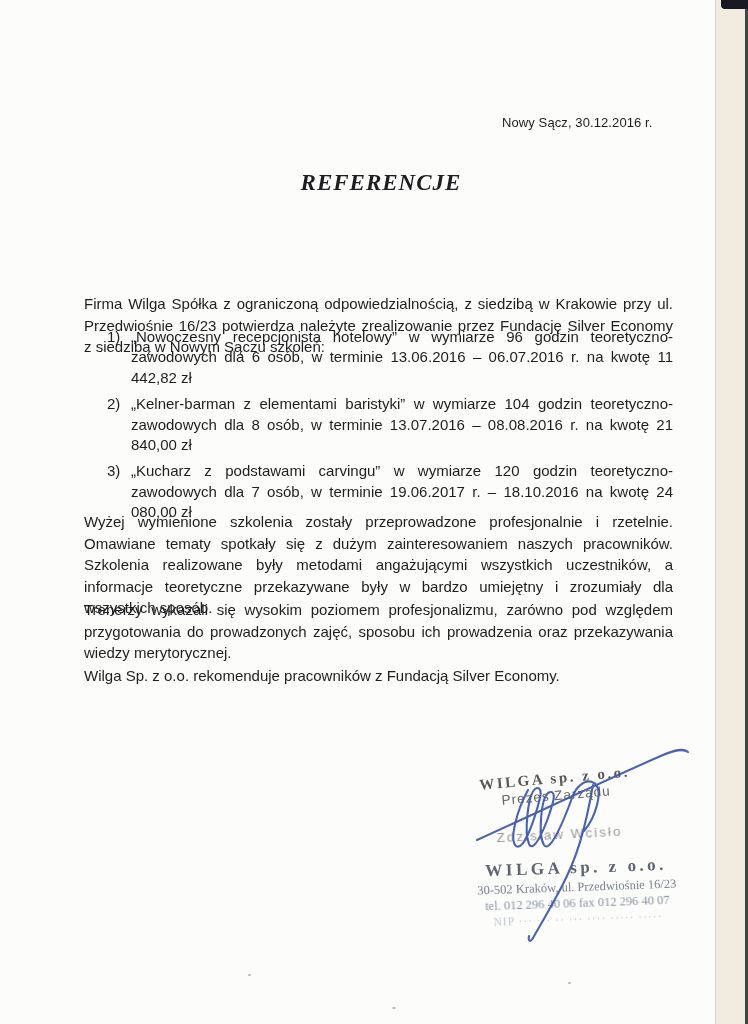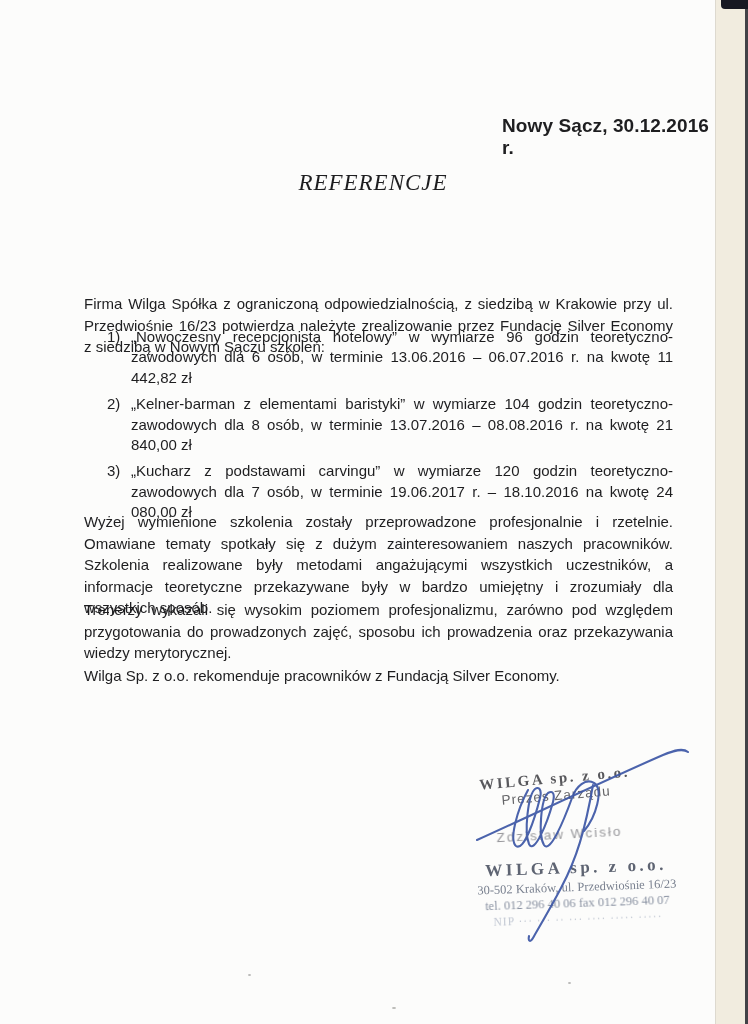--- a/index.html
+++ b/index.html
@@ -11,23 +11,23 @@
   }
   .page{position:absolute;left:0;top:0;width:716px;height:1024px;background:#fcfcfb;}
   
   .edge-strip{position:absolute;top:0;right:0;width:32px;height:1024px;
     background:#f1ecdf;border-left:1px solid #ddd9cf;}
   .edge-line{position:absolute;top:0;right:0;width:3px;height:1024px;background:#23242d;opacity:.85;}
   .corner-artifact{position:absolute;top:0;right:0;width:27px;height:9px;background:#171822;
     border-bottom-left-radius:4px;}
   .speck{position:absolute;background:#b9b9b6;border-radius:50%;}
 
-  .date{position:absolute;left:502px;top:115px;font-size:19px;letter-spacing:.1px;font-weight:bold;}
-  .title{position:absolute;left:8px;top:170px;width:730px;text-align:center;
-    font-family:"Liberation Serif", serif;font-weight:normal;font-style:italic;
+  .date{position:absolute;left:502px;top:115px;font-size:13px;letter-spacing:.1px;}
+  .title{position:absolute;left:16px;top:170px;width:730px;text-align:center;
+    font-family:"Liberation Serif", serif;font-weight:bold;font-style:italic;
     font-size:23px;letter-spacing:1px;}
 
   .bodytext{position:absolute;left:84px;width:589px;font-size:15px;line-height:21.6px;
     text-align:justify;}
   .p-intro{top:278px;}
   .p-quality{top:496px;}
   .p-trainers{top:584px;}
   .p-recommend{top:650px;text-align:left;}
 
   ol.trainings{position:absolute;left:84px;top:327px;width:589px;margin:0;padding:0;

